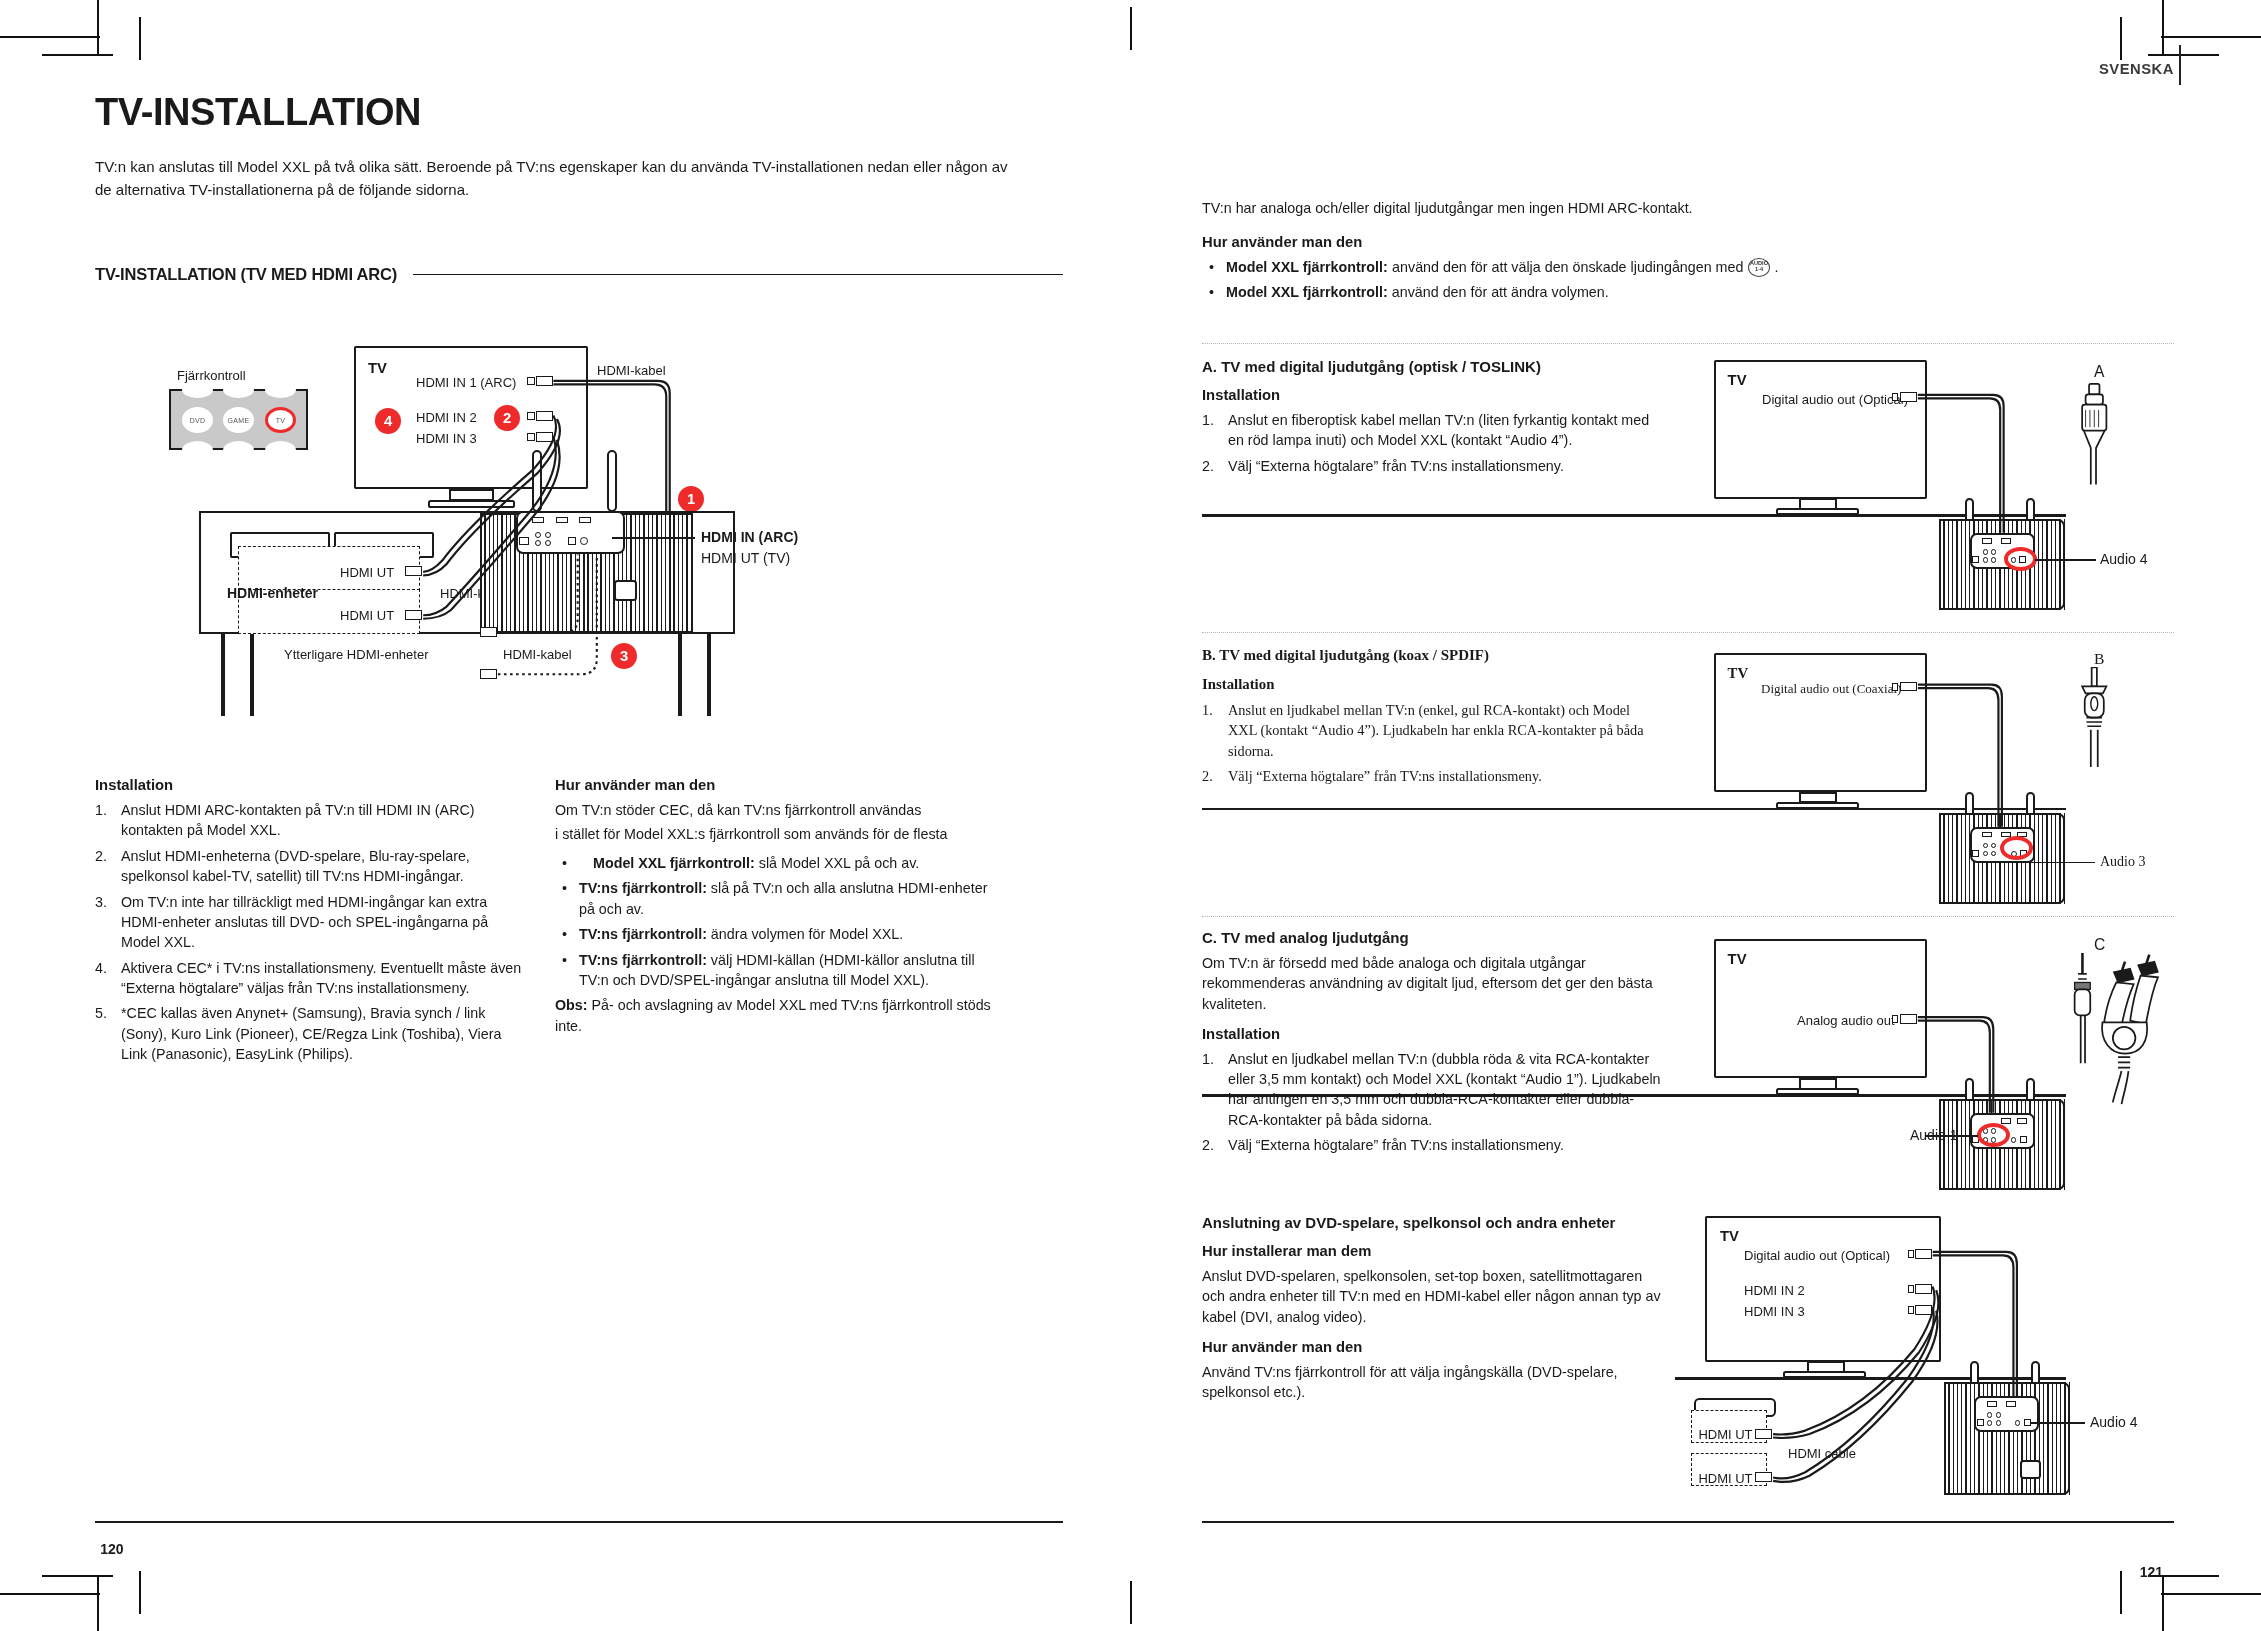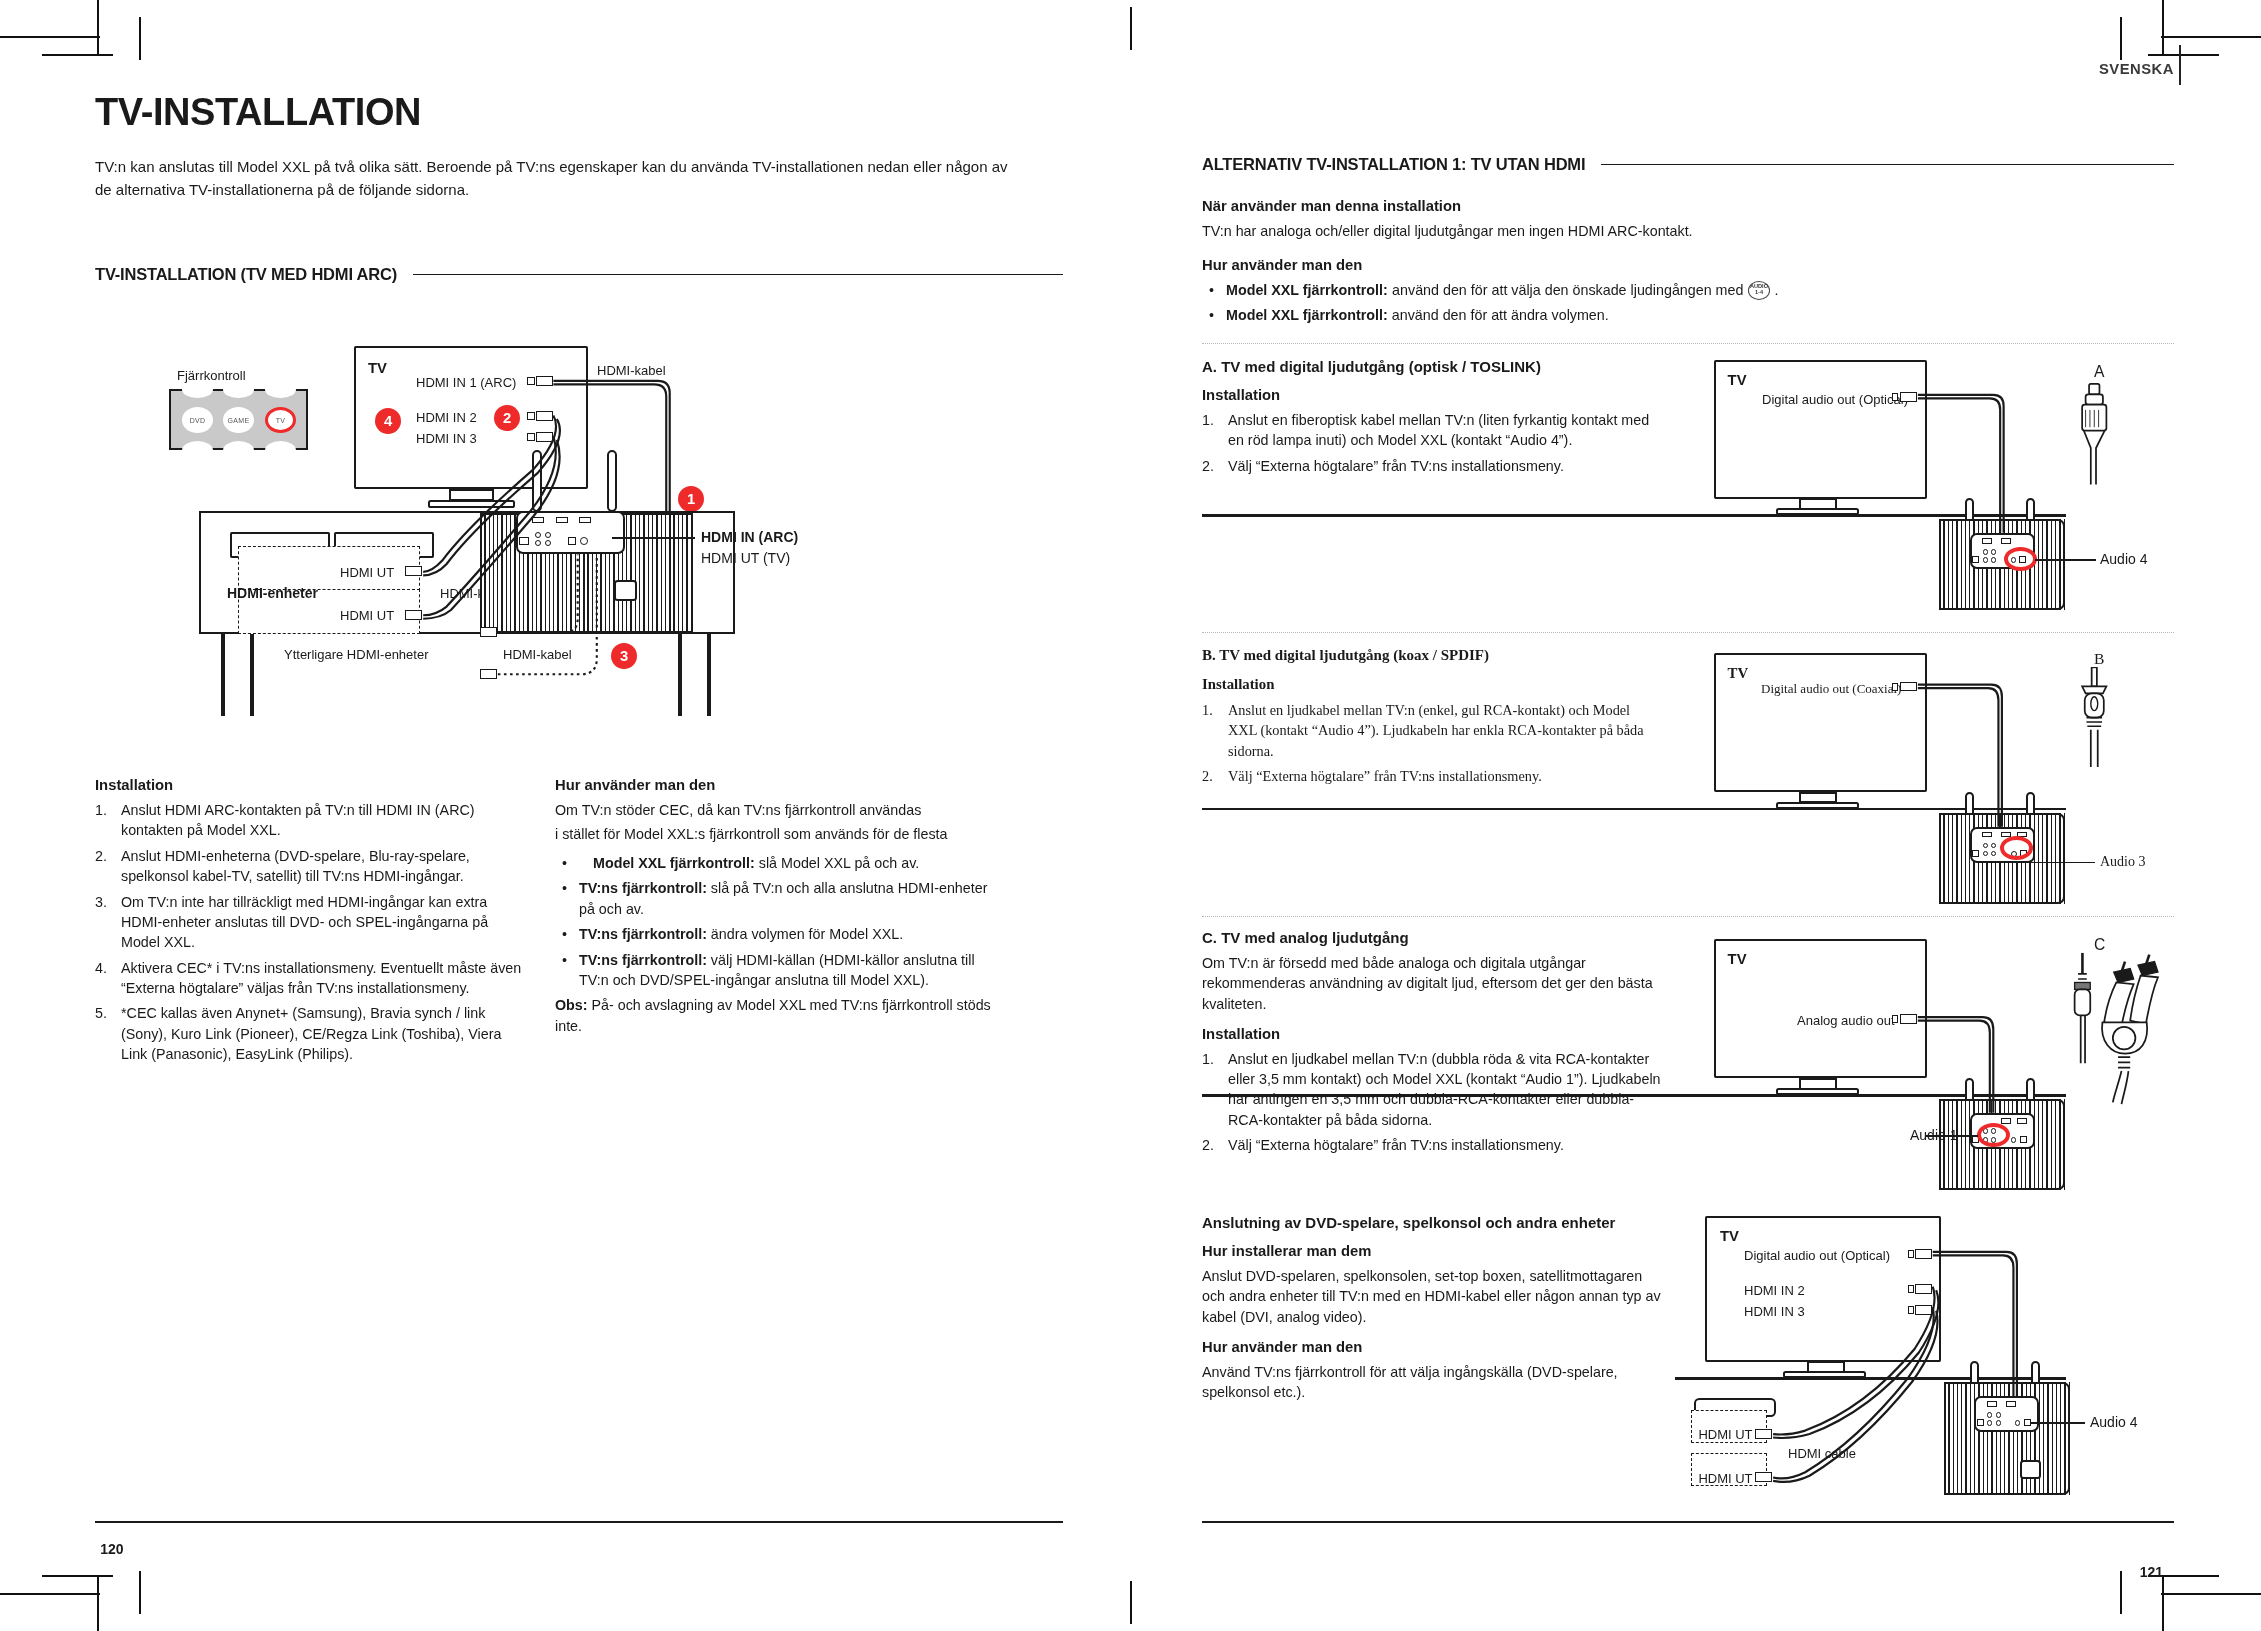--- a/index.html
+++ b/index.html
@@ -325,27 +325,22 @@
 
     <div class="foot-rule" style="left:0;top:1521px;width:968px;"></div>
     <div class="pageno" style="left:5.2px;top:1541px;">120</div>
   </div>
 
   <div class="page page-right">
 
     <div class="svenska">SVENSKA</div>
     <div class="svenska-bar"></div>
 
-    <div class="rule-head" style="top:155px;width:972px;">
-      <div class="lbl">ALTERNATIV TV-INSTALLATION 1: TV UTAN HDMI</div>
-      <div class="ln"></div>
-    </div>
 
     <div class="sect" style="top:198px;">
-      <h3 class="sub">När använder man denna installation</h3>
       <p class="body">TV:n har analoga och/eller digital ljudutgångar men ingen HDMI ARC-kontakt.</p>
       <h3 class="sub" style="margin-top:15.6px;">Hur använder man den</h3>
       <ul class="bullets">
         <li style="display:flex;align-items:center;gap:4.3px;padding-left:24px;">
           <span class="b">Model XXL fjärrkontroll:</span>
             <span> använd den för att välja den önskade ljudingången med</span>
           <span class="audicon">
             <span>AUDIO</span>
             <span>1-4</span>
           </span>

